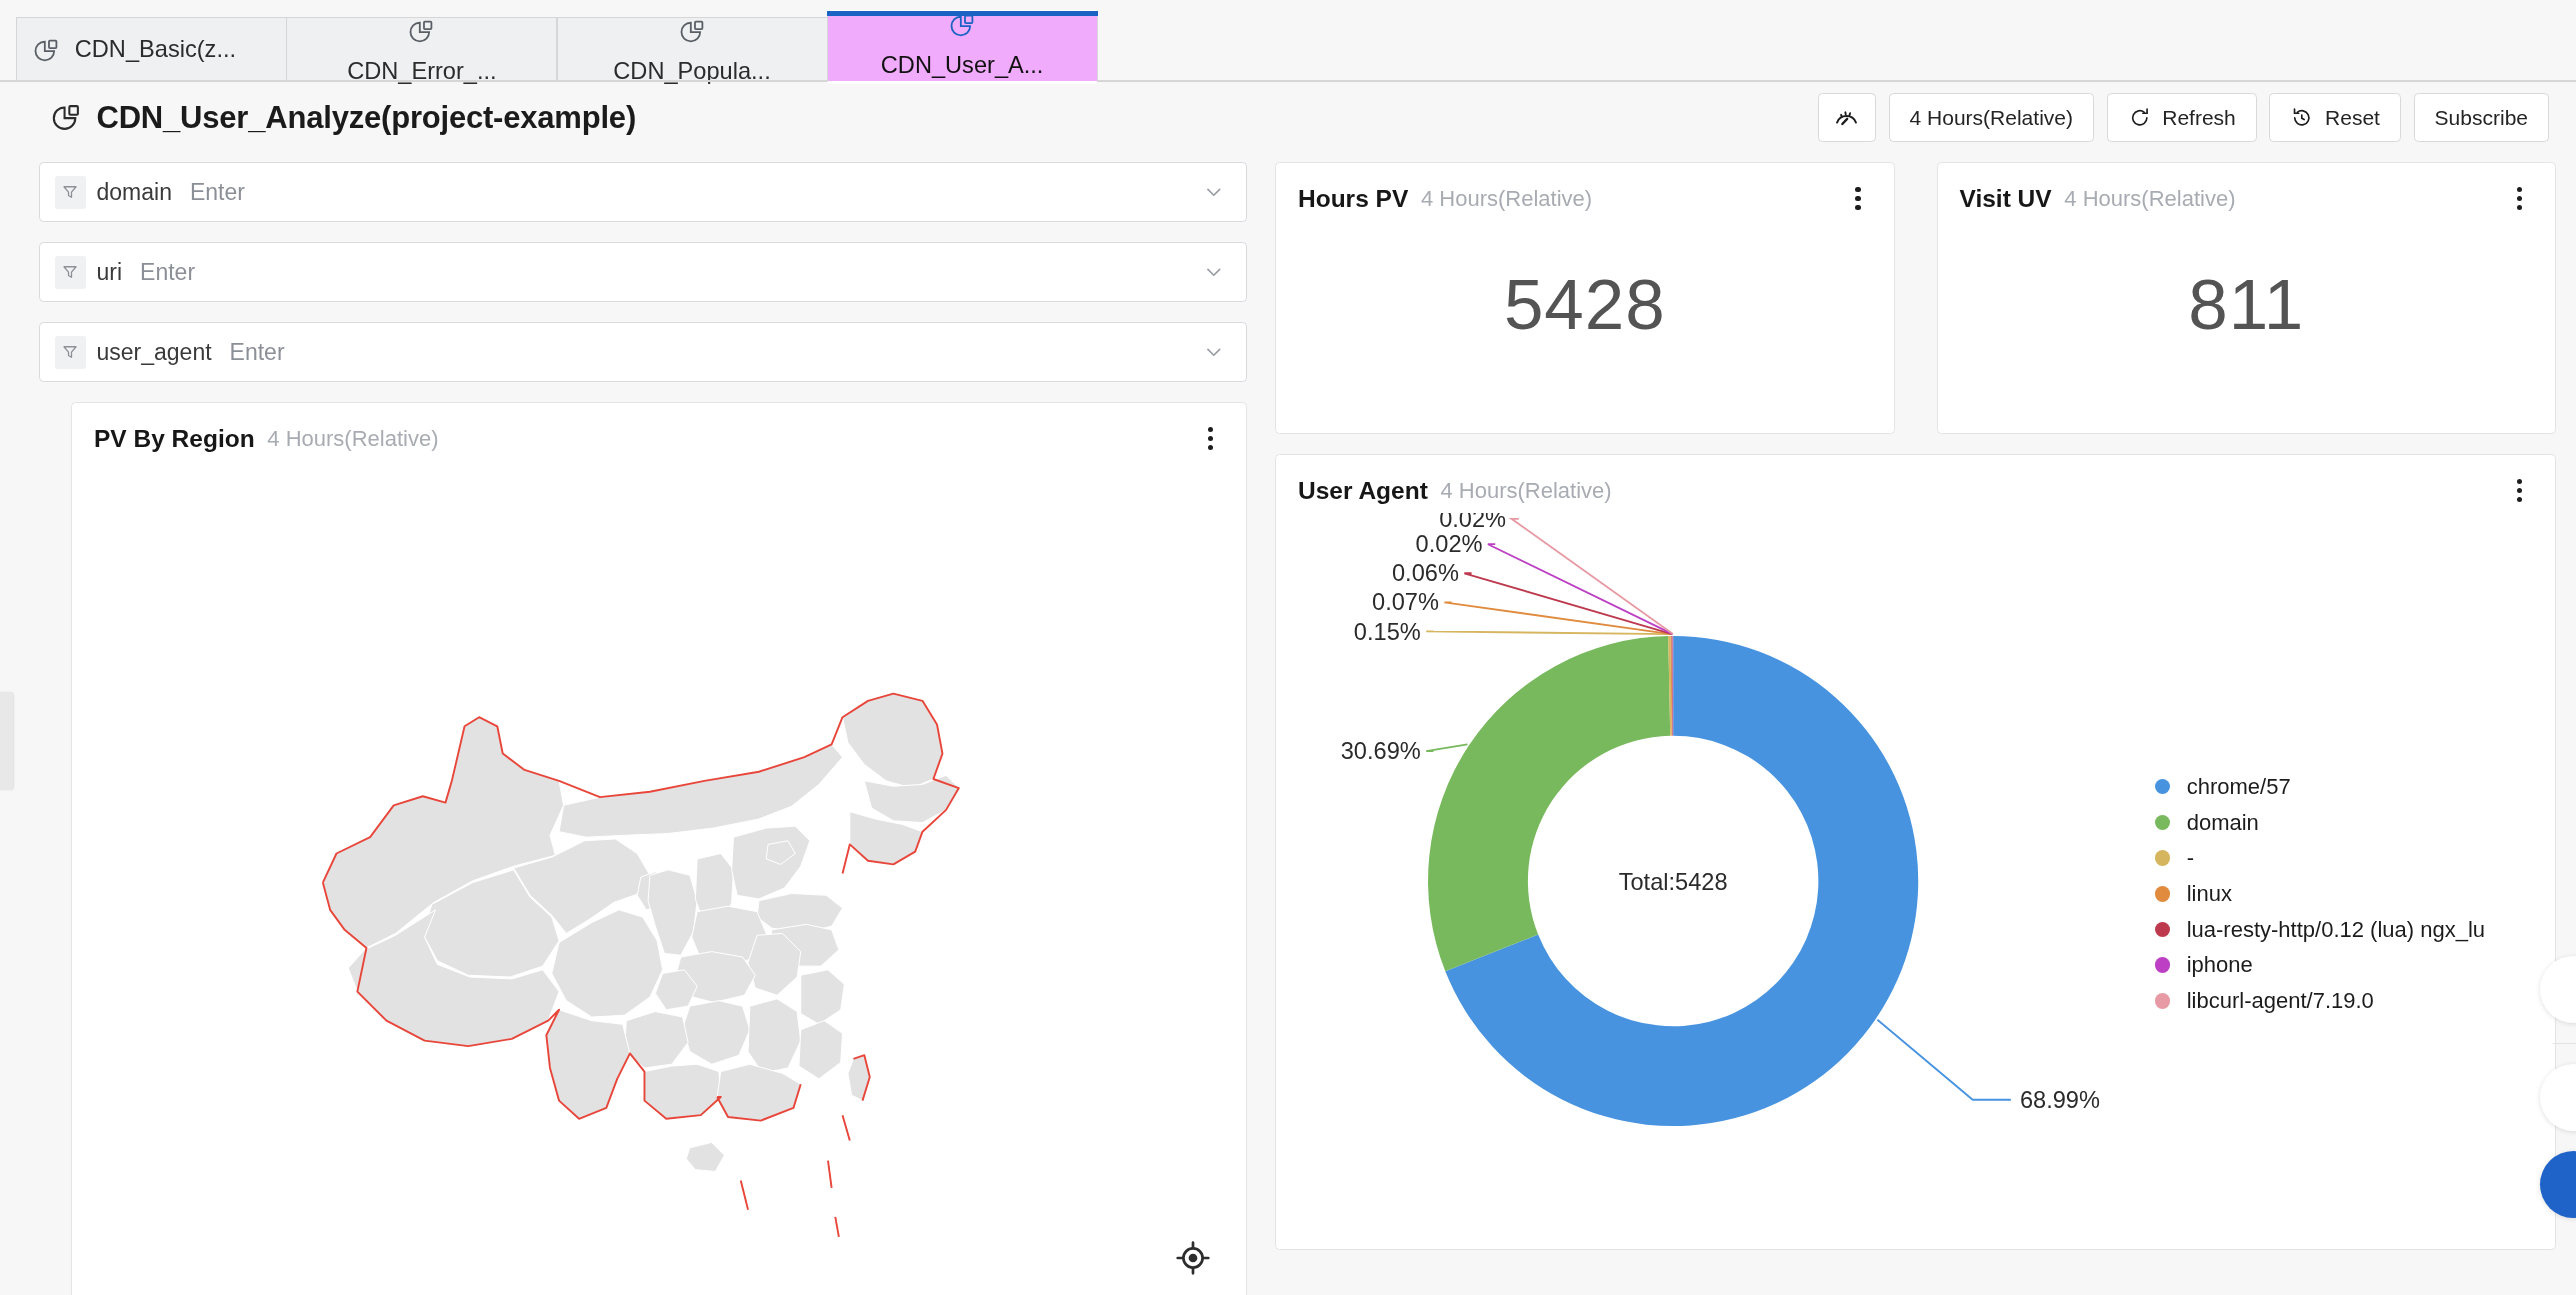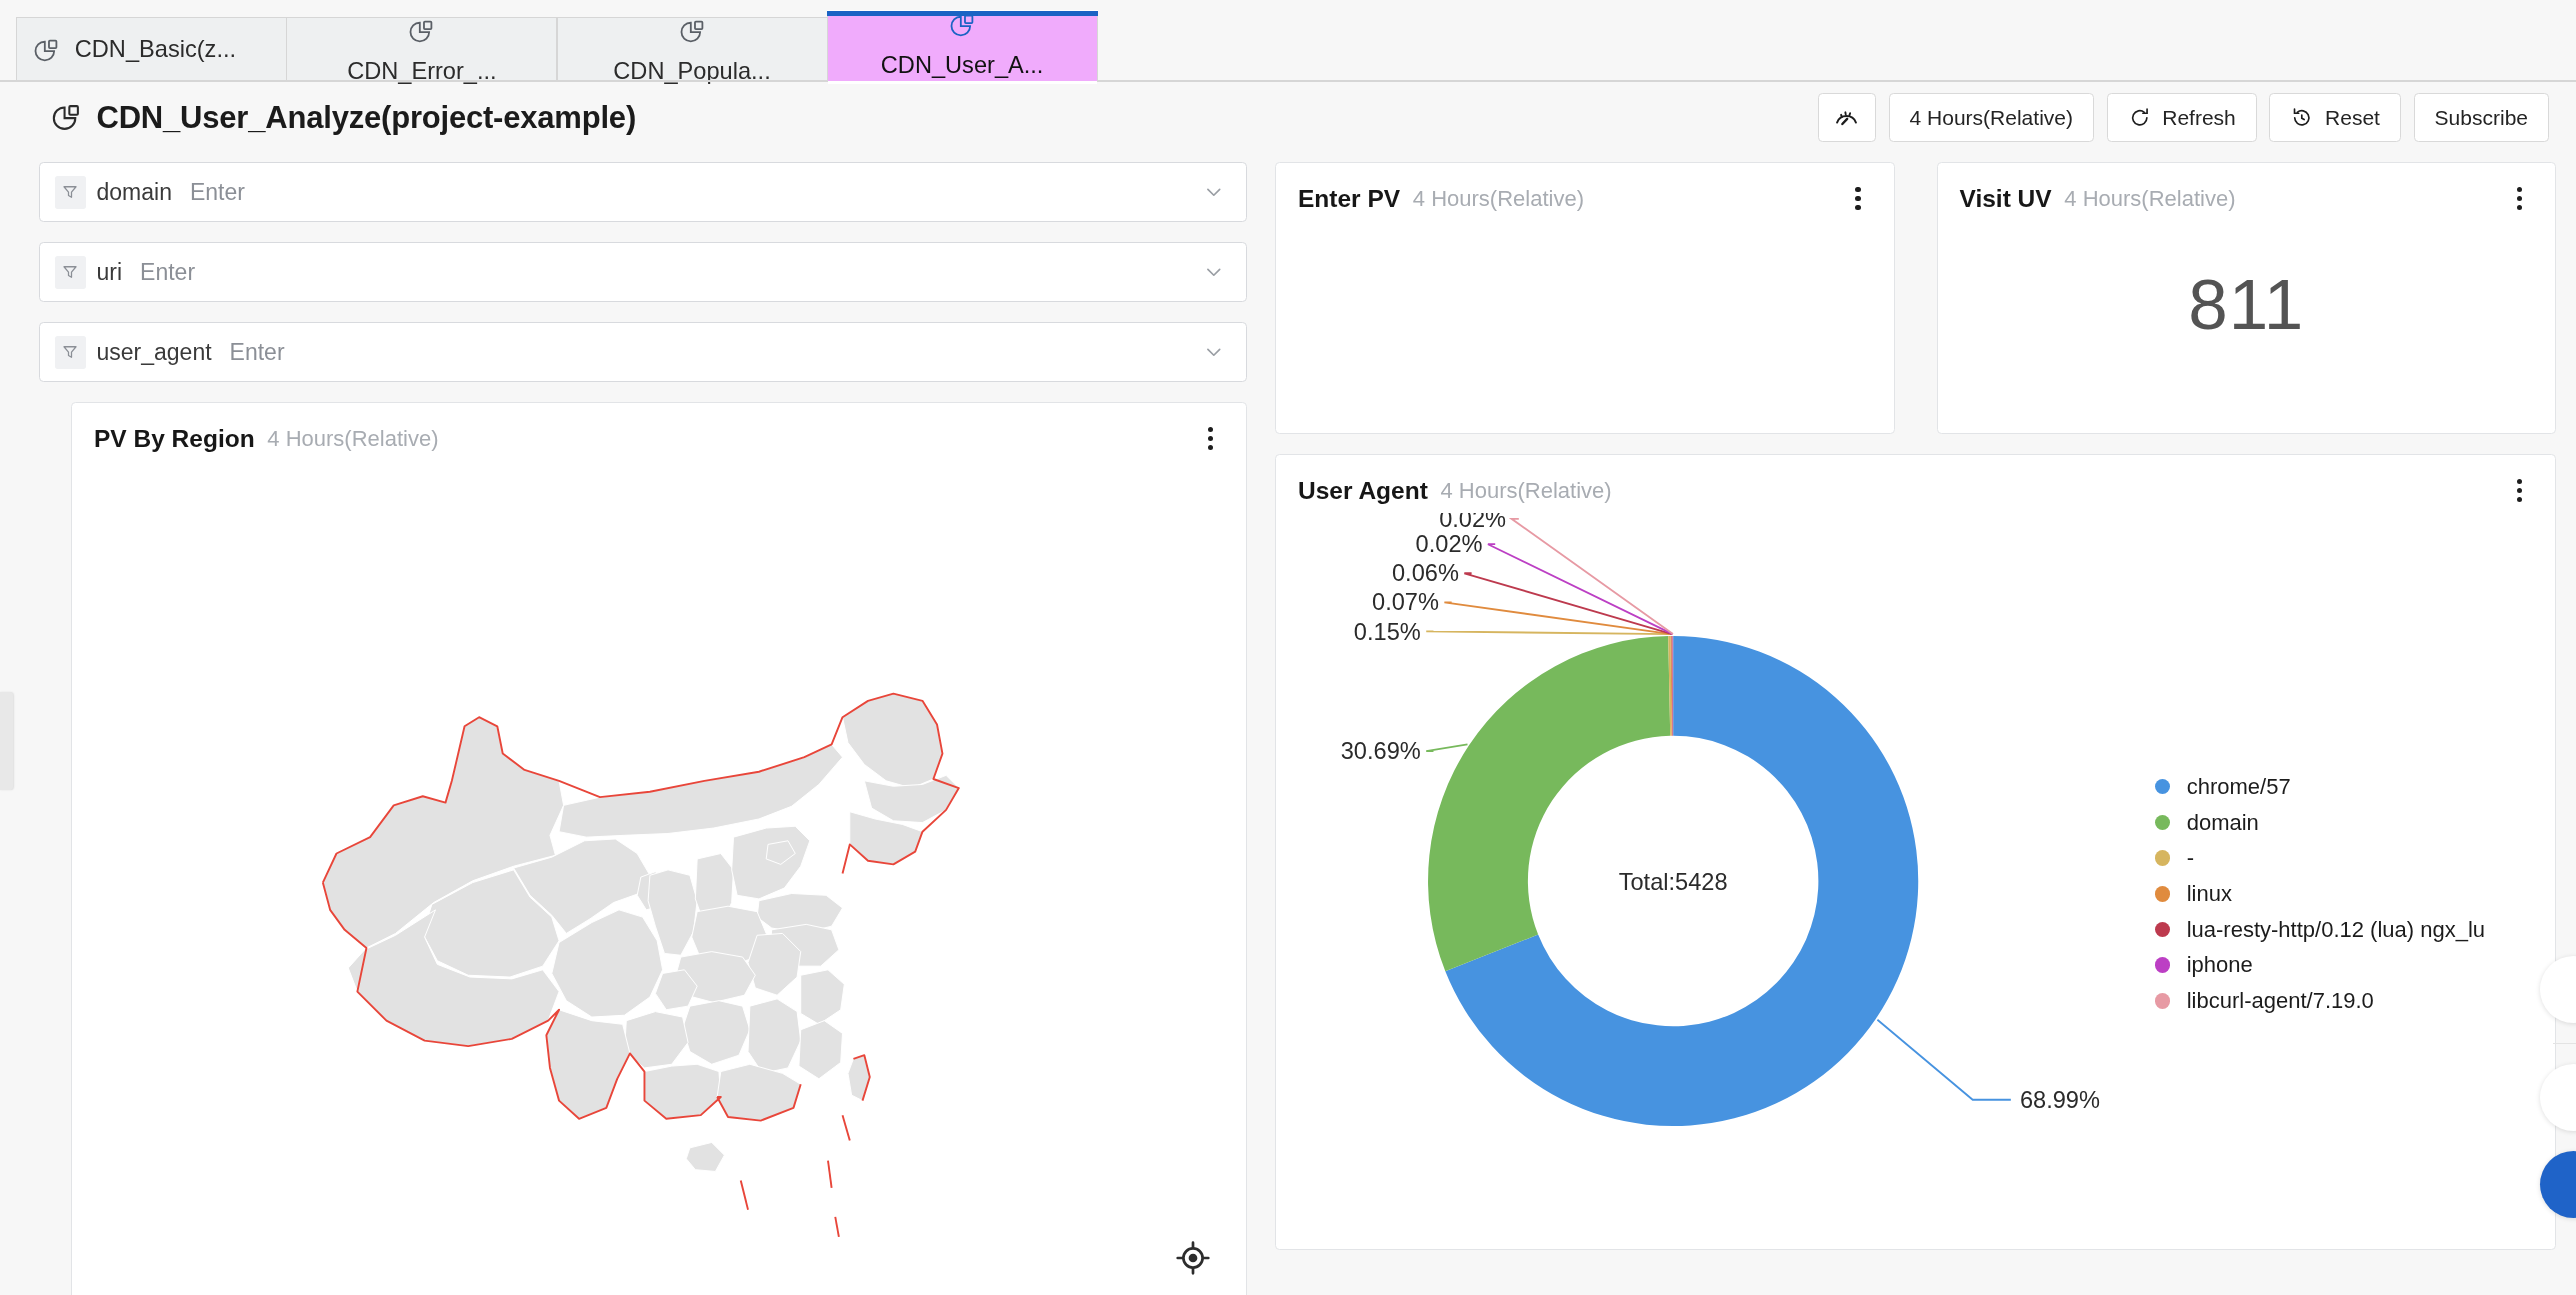--- a/index.html
+++ b/index.html
@@ -490,28 +490,29 @@
         </div>
       </div>
     </div>
   </div>
 
   <div class="col-right">
 
     <div class="stats-row">
       <div class="card stat-card">
         <div class="card-head">
-          <span class="card-title">Enter PV</span>
+          <span class="card-title">Hours PV</span>
           <span class="card-sub">4 Hours(Relative)</span>
           <span class="kebab">
               <i></i>
               <i></i>
               <i></i>
             </span>
         </div>
+        <div class="stat-value">5428</div>
       </div>
 
       <div class="card stat-card">
         <div class="card-head">
           <span class="card-title">Visit UV</span>
           <span class="card-sub">4 Hours(Relative)</span>
           <span class="kebab">
               <i></i>
               <i></i>
               <i></i>

